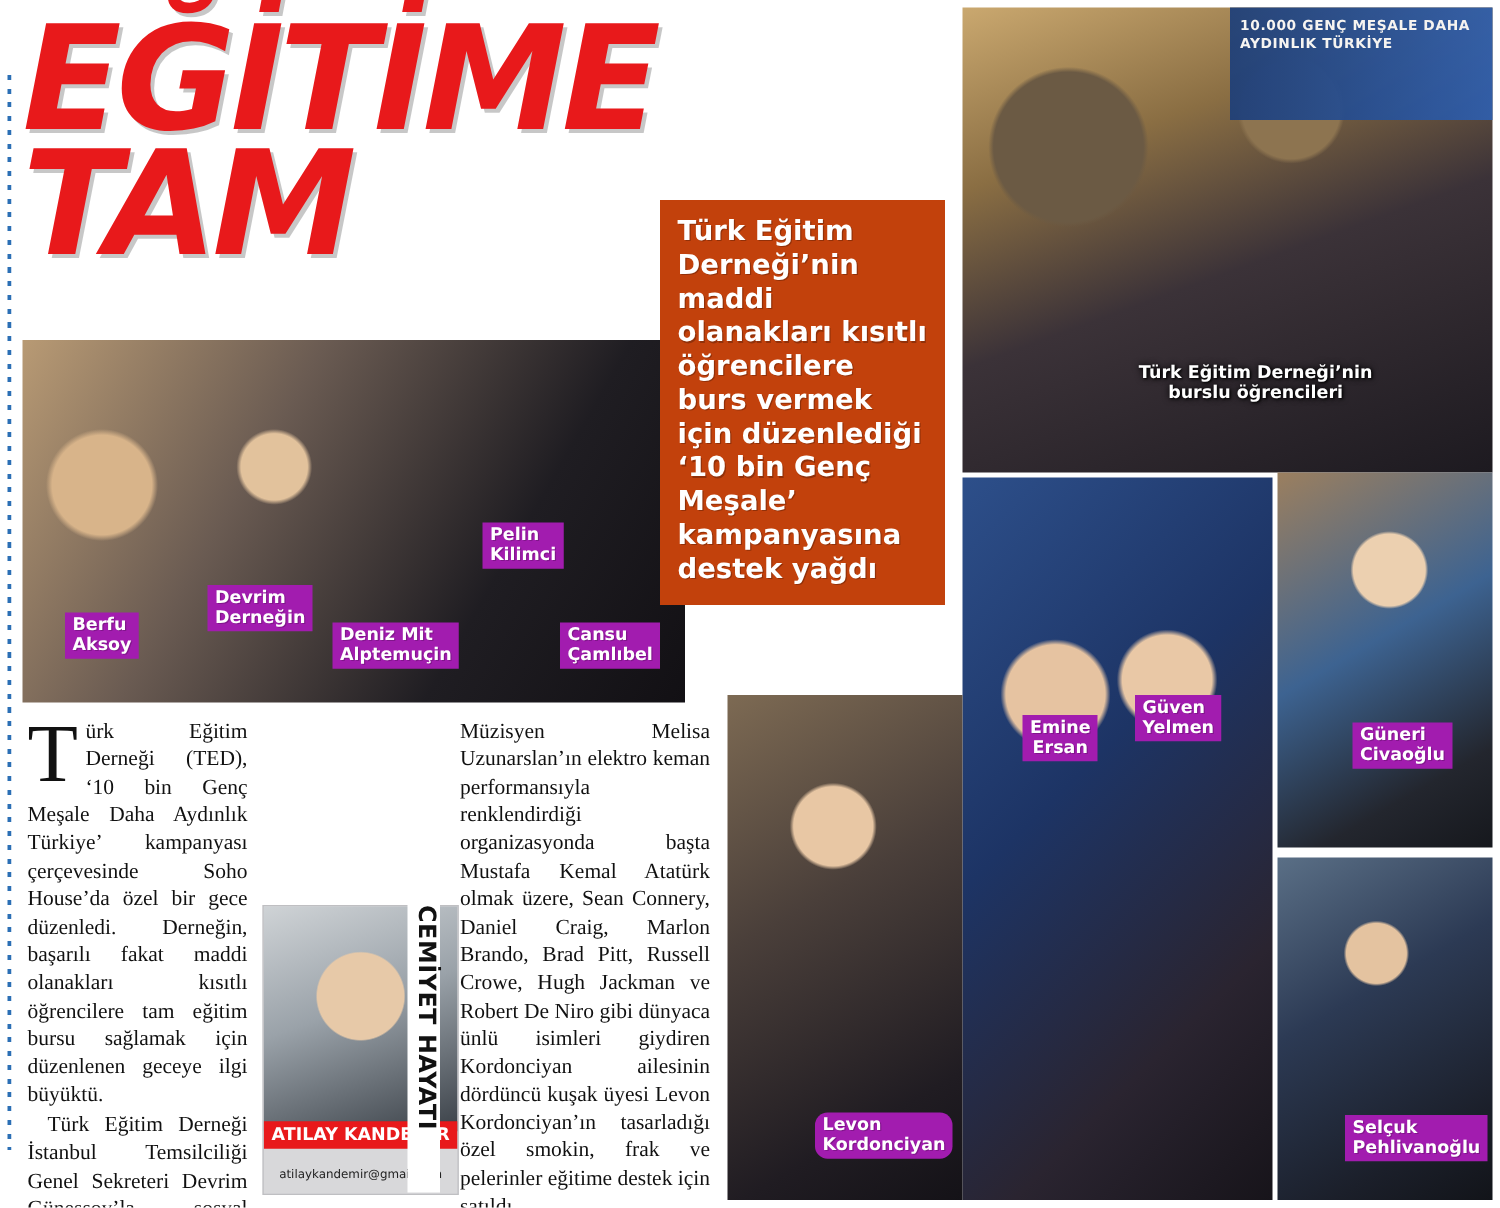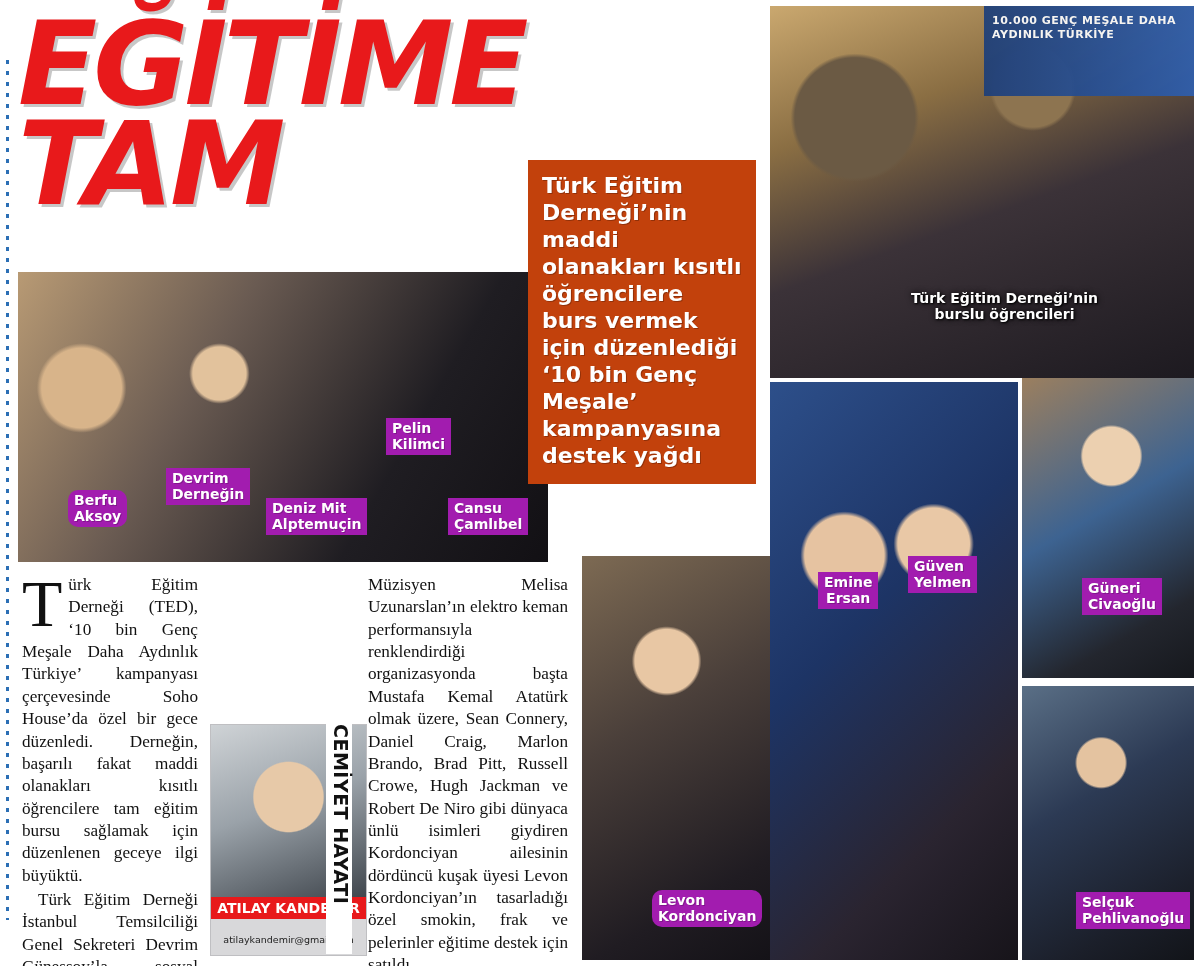--- a/index.html
+++ b/index.html
@@ -111,21 +111,21 @@
 <div class="page">
 
   <div class="dotrule"></div>
 
   <div class="photo p-top" style="left:770px;top:6px;width:424px;height:372px;"></div>
   <div class="banner">10.000 GENÇ MEŞALE DAHA AYDINLIK TÜRKİYE</div>
   <div class="cap white" style="left:905px;top:252px;text-align:center;margin-top:36px;">Türk Eğitim Derneği’nin
 burslu öğrencileri</div>
 
   <div class="photo p-women" style="left:18px;top:272px;width:530px;height:290px;"></div>
-  <div class="cap" style="left:68px;top:490px;border-radius:10px;">Berfu
+  <div class="cap" style="left:52px;top:490px;">Berfu
 Aksoy</div>
   <div class="cap" style="left:166px;top:468px;">Devrim
 Derneğin</div>
   <div class="cap" style="left:266px;top:498px;">Deniz Mit
 Alptemuçin</div>
   <div class="cap" style="left:386px;top:418px;">Pelin
 Kilimci</div>
   <div class="cap" style="left:448px;top:498px;">Cansu
 Çamlıbel</div>
 

